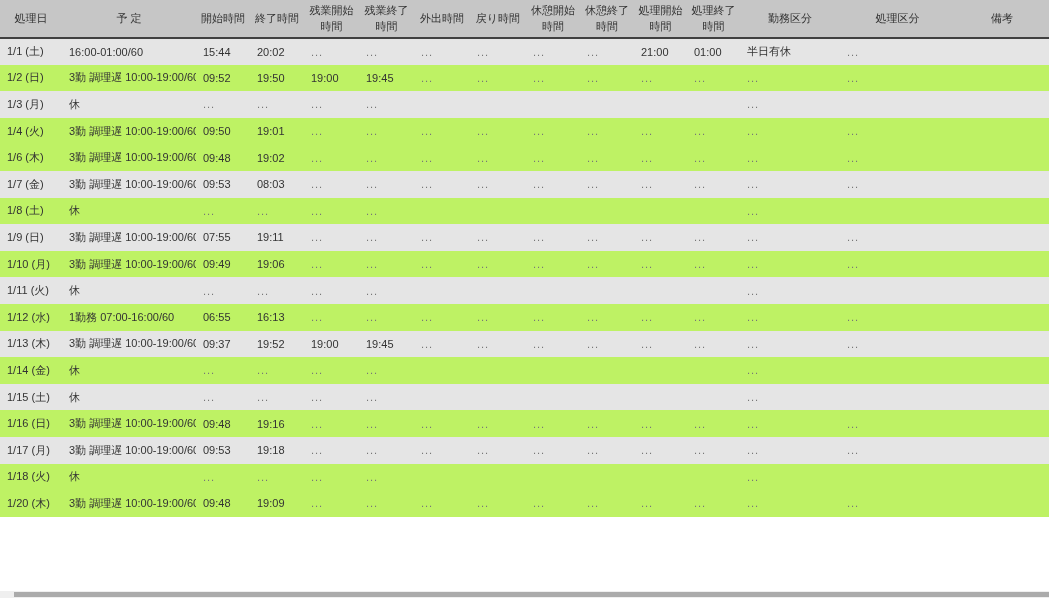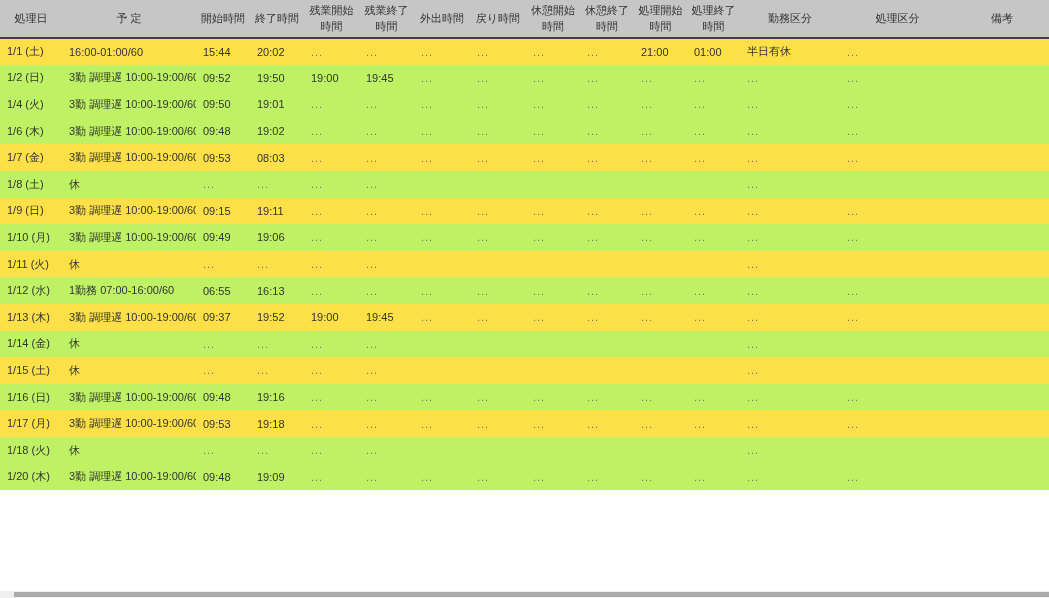--- a/index.html
+++ b/index.html
@@ -34,21 +34,21 @@
     color: #333333;
     text-align: center;
     vertical-align: middle;
     white-space: pre-line;
     padding: 0;
     overflow: hidden;
   }
   tbody tr {
     height: 26.6px;
   }
-  tbody tr.odd  { background: #fde047; }
+  tbody tr.odd  { background: #e5e5e5; }
   tbody tr.even { background: #bef264; }
   tbody td {
     font-size: 11px;
     color: #333333;
     vertical-align: middle;
     text-align: left;
     padding: 0 0 0 7px;
     white-space: nowrap;
     overflow: hidden;
   }
@@ -148,20 +148,37 @@
           <td class="dots">...</td>
           <td class="dots">...</td>
           <td class="dots">...</td>
           <td class="dots">...</td>
           <td class="dots">...</td>
           <td class="dots">...</td>
           <td class="dots">...</td>
           <td class="dots">...</td>
           <td></td>
         </tr>
+        <tr class="odd">
+          <td>1/3 (月)</td>
+          <td>休</td>
+          <td class="dots">...</td>
+          <td class="dots">...</td>
+          <td class="dots">...</td>
+          <td class="dots">...</td>
+          <td></td>
+          <td></td>
+          <td></td>
+          <td></td>
+          <td></td>
+          <td></td>
+          <td class="dots">...</td>
+          <td></td>
+          <td></td>
+        </tr>
         <tr class="even">
           <td>1/4 (火)</td>
           <td>3勤 調理遅 10:00-19:00/60</td>
           <td>09:50</td>
           <td>19:01</td>
           <td class="dots">...</td>
           <td class="dots">...</td>
           <td class="dots">...</td>
           <td class="dots">...</td>
           <td class="dots">...</td>
@@ -219,21 +236,21 @@
           <td></td>
           <td></td>
           <td></td>
           <td class="dots">...</td>
           <td></td>
           <td></td>
         </tr>
         <tr class="odd">
           <td>1/9 (日)</td>
           <td>3勤 調理遅 10:00-19:00/60</td>
-          <td>09:15</td>
+          <td>07:55</td>
           <td>19:11</td>
           <td class="dots">...</td>
           <td class="dots">...</td>
           <td class="dots">...</td>
           <td class="dots">...</td>
           <td class="dots">...</td>
           <td class="dots">...</td>
           <td class="dots">...</td>
           <td class="dots">...</td>
           <td class="dots">...</td>

